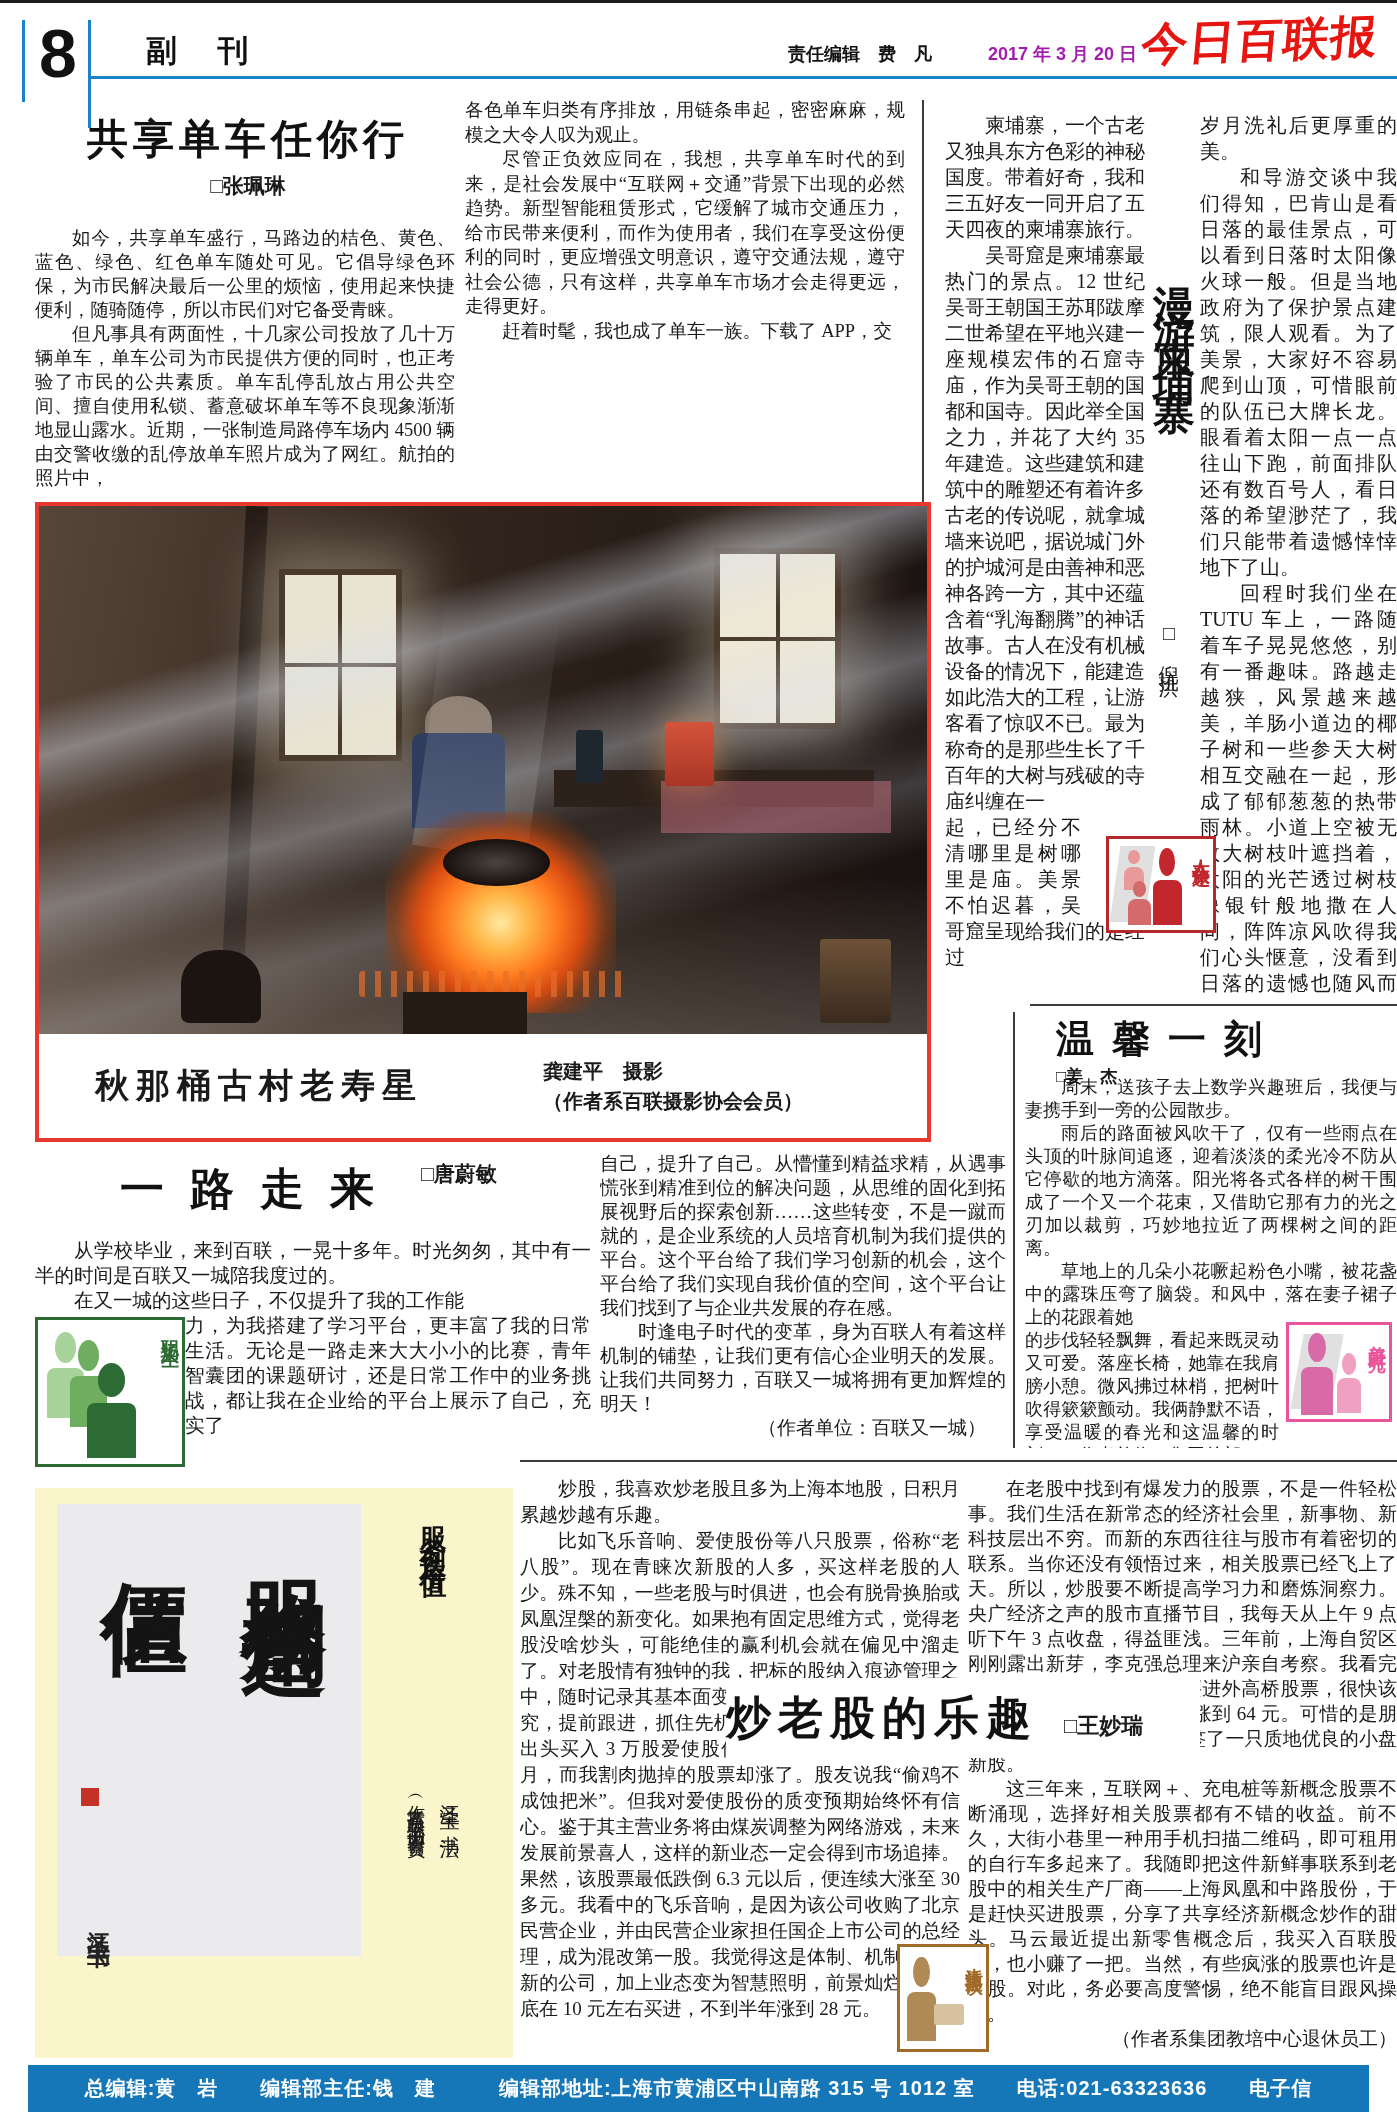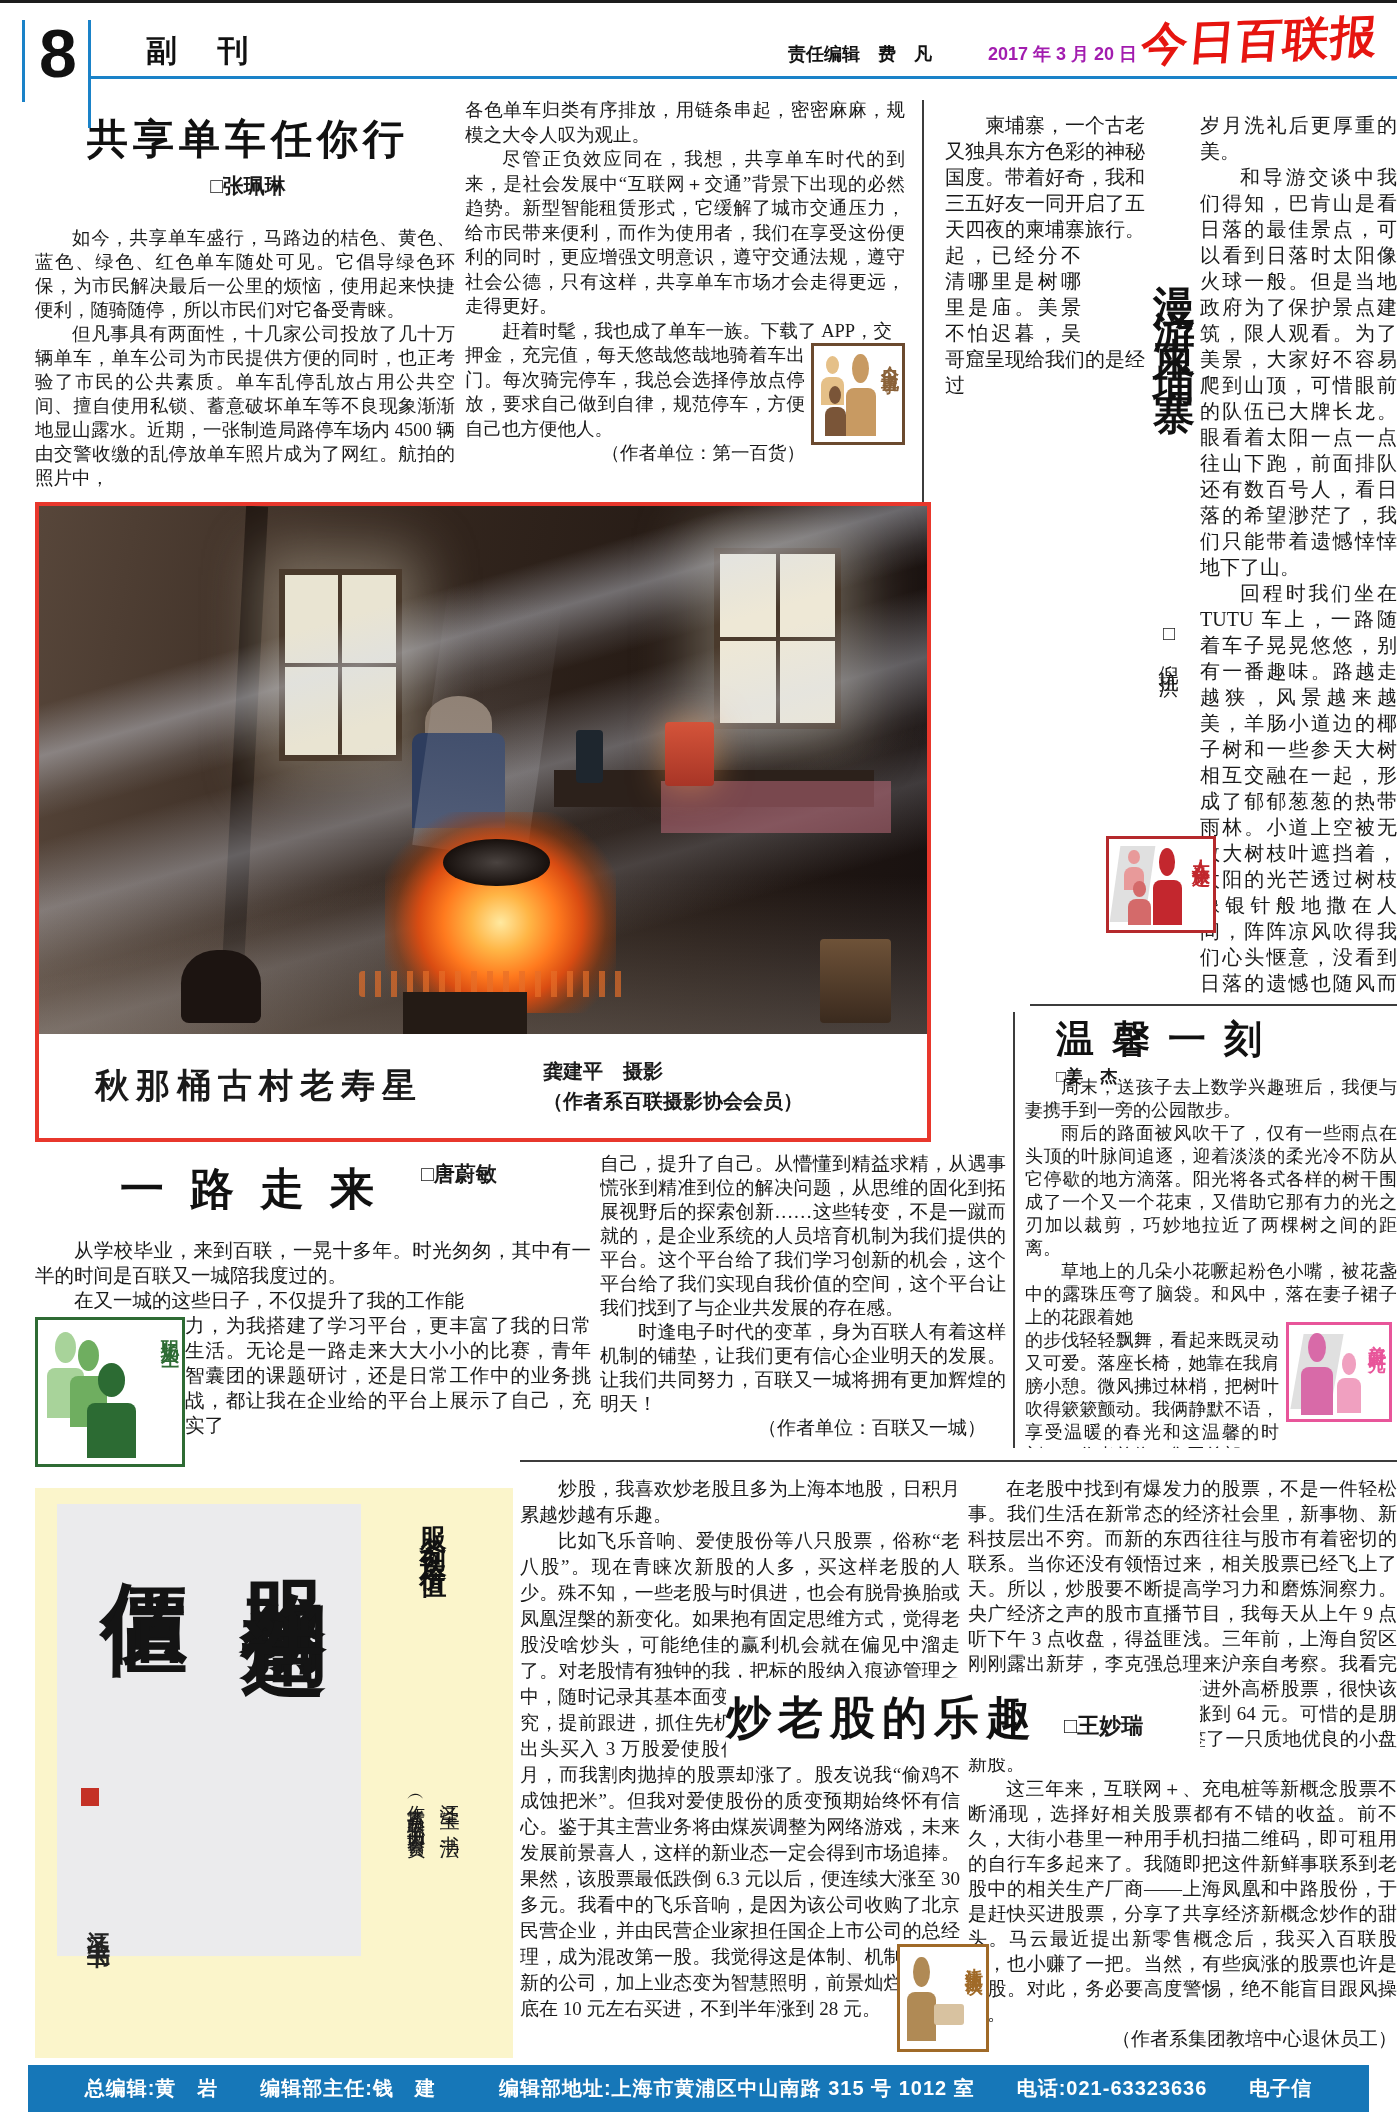--- a/index.html
+++ b/index.html
@@ -83,38 +83,27 @@
   <div class="abs ht" style="left:40px;top:112px;width:416px;text-align:center;font-size:41px;letter-spacing:5px;">共享单车任你行</div>
   <div class="abs" style="left:40px;top:172px;width:416px;text-align:center;font-size:21px;font-weight:700;">□张珮琳</div>
   <div class="col" style="left:35px;top:226px;width:420px;height:278px;font-size:18.5px;line-height:24px;">
     <p>如今，共享单车盛行，马路边的桔色、黄色、蓝色、绿色、红色单车随处可见。它倡导绿色环保，为市民解决最后一公里的烦恼，使用起来快捷便利，随骑随停，所以市民们对它备受青睐。</p>
     <p>但凡事具有两面性，十几家公司投放了几十万辆单车，单车公司为市民提供方便的同时，也正考验了市民的公共素质。单车乱停乱放占用公共空间、擅自使用私锁、蓄意破坏单车等不良现象渐渐地显山露水。近期，一张制造局路停车场内 4500 辆由交警收缴的乱停放单车照片成为了网红。航拍的照片中，</p>
   </div>
   <div class="col" style="left:465px;top:98px;width:440px;height:400px;font-size:18.5px;line-height:24.5px;">
     <p class="cont">各色单车归类有序排放，用链条串起，密密麻麻，规模之大令人叹为观止。</p>
     <p>尽管正负效应同在，我想，共享单车时代的到来，是社会发展中“互联网＋交通”背景下出现的必然趋势。新型智能租赁形式，它缓解了城市交通压力，给市民带来便利，而作为使用者，我们在享受这份便利的同时，更应增强文明意识，遵守交通法规，遵守社会公德，只有这样，共享单车市场才会走得更远，走得更好。</p>
     <p>赶着时髦，我也成了单车一族。下载了 APP，交</p>
-    <div style="display:flex;">
-      <div style="flex:1;">
-        <p class="cont">押金，充完值，每天悠哉悠哉地骑着车出门。每次骑完停车，我总会选择停放点停放，要求自己做到自律，规范停车，方便自己也方便他人。</p>
-        <p class="unit">（作者单位：第一百货）</p>
-      </div>
-      <div class="nicon" style="--b:#6b4a2f;--c:#8a6239;width:94px;height:102px;flex:none;margin-left:6px;">
-        <span class="fig" style="left:8%;top:10%;width:26%;height:52%;color:#e5c088;"></span>
-        <span class="fig" style="left:12%;top:42%;width:24%;height:52%;color:#7a5538;"></span>
-        <span class="fig" style="left:36%;top:8%;width:34%;height:86%;color:#c89a62;"></span>
-        <div class="nlabel">今日说事</div>
-      </div>
-    </div>
   </div>
 
   <div class="vline" style="left:922px;top:100px;height:403px;"></div>
 
   <div class="col" style="left:945px;top:112px;width:200px;height:882px;font-size:20px;line-height:26px;">
     <p>柬埔寨，一个古老又独具东方色彩的神秘国度。带着好奇，我和三五好友一同开启了五天四夜的柬埔寨旅行。</p>
+    <p>吴哥窟是柬埔寨最热门的景点。12 世纪吴哥王朝国王苏耶跋摩二世希望在平地兴建一座规模宏伟的石窟寺庙，作为吴哥王朝的国都和国寺。因此举全国之力，并花了大约 35 年建造。这些建筑和建筑中的雕塑还有着许多古老的传说呢，就拿城墙来说吧，据说城门外的护城河是由善神和恶神各跨一方，其中还蕴含着“乳海翻腾”的神话故事。古人在没有机械设备的情况下，能建造如此浩大的工程，让游客看了惊叹不已。最为称奇的是那些生长了千百年的大树与残破的寺庙纠缠在一</p>
     <p class="cont"><span class="fl-sp" style="width:64px;height:100px;"></span><span>起，已经分不清哪里是树哪里是庙。美景不怕迟暮，吴哥窟呈现给我们的是经过</span></p>
   </div>
   <div class="abs vert ht" style="left:1146px;top:252px;height:360px;font-size:42px;letter-spacing:26px;">漫游柬埔寨</div>
   <div class="abs vert" style="left:1156px;top:622px;height:200px;font-size:20px;letter-spacing:6px;">□倪抗洪</div>
   <div class="col" style="left:1200px;top:112px;width:197px;height:882px;font-size:20px;line-height:26px;">
     <p class="cont">岁月洗礼后更厚重的美。</p>
     <p>和导游交谈中我们得知，巴肯山是看日落的最佳景点，可以看到日落时太阳像火球一般。但是当地政府为了保护景点建筑，限人观看。为了美景，大家好不容易爬到山顶，可惜眼前的队伍已大牌长龙。眼看着太阳一点一点往山下跑，前面排队还有数百号人，看日落的希望渺茫了，我们只能带着遗憾悻悻地下了山。</p>
     <p>回程时我们坐在 TUTU 车上，一路随着车子晃晃悠悠，别有一番趣味。路越走越狭，风景越来越美，羊肠小道边的椰子树和一些参天大树相互交融在一起，形成了郁郁葱葱的热带雨林。小道上空被无数大树枝叶遮挡着，太阳的光芒透过树枝像银针般地撒在人间，阵阵凉风吹得我们心头惬意，没看到日落的遗憾也随风而散了。</p>
 
   </div>

